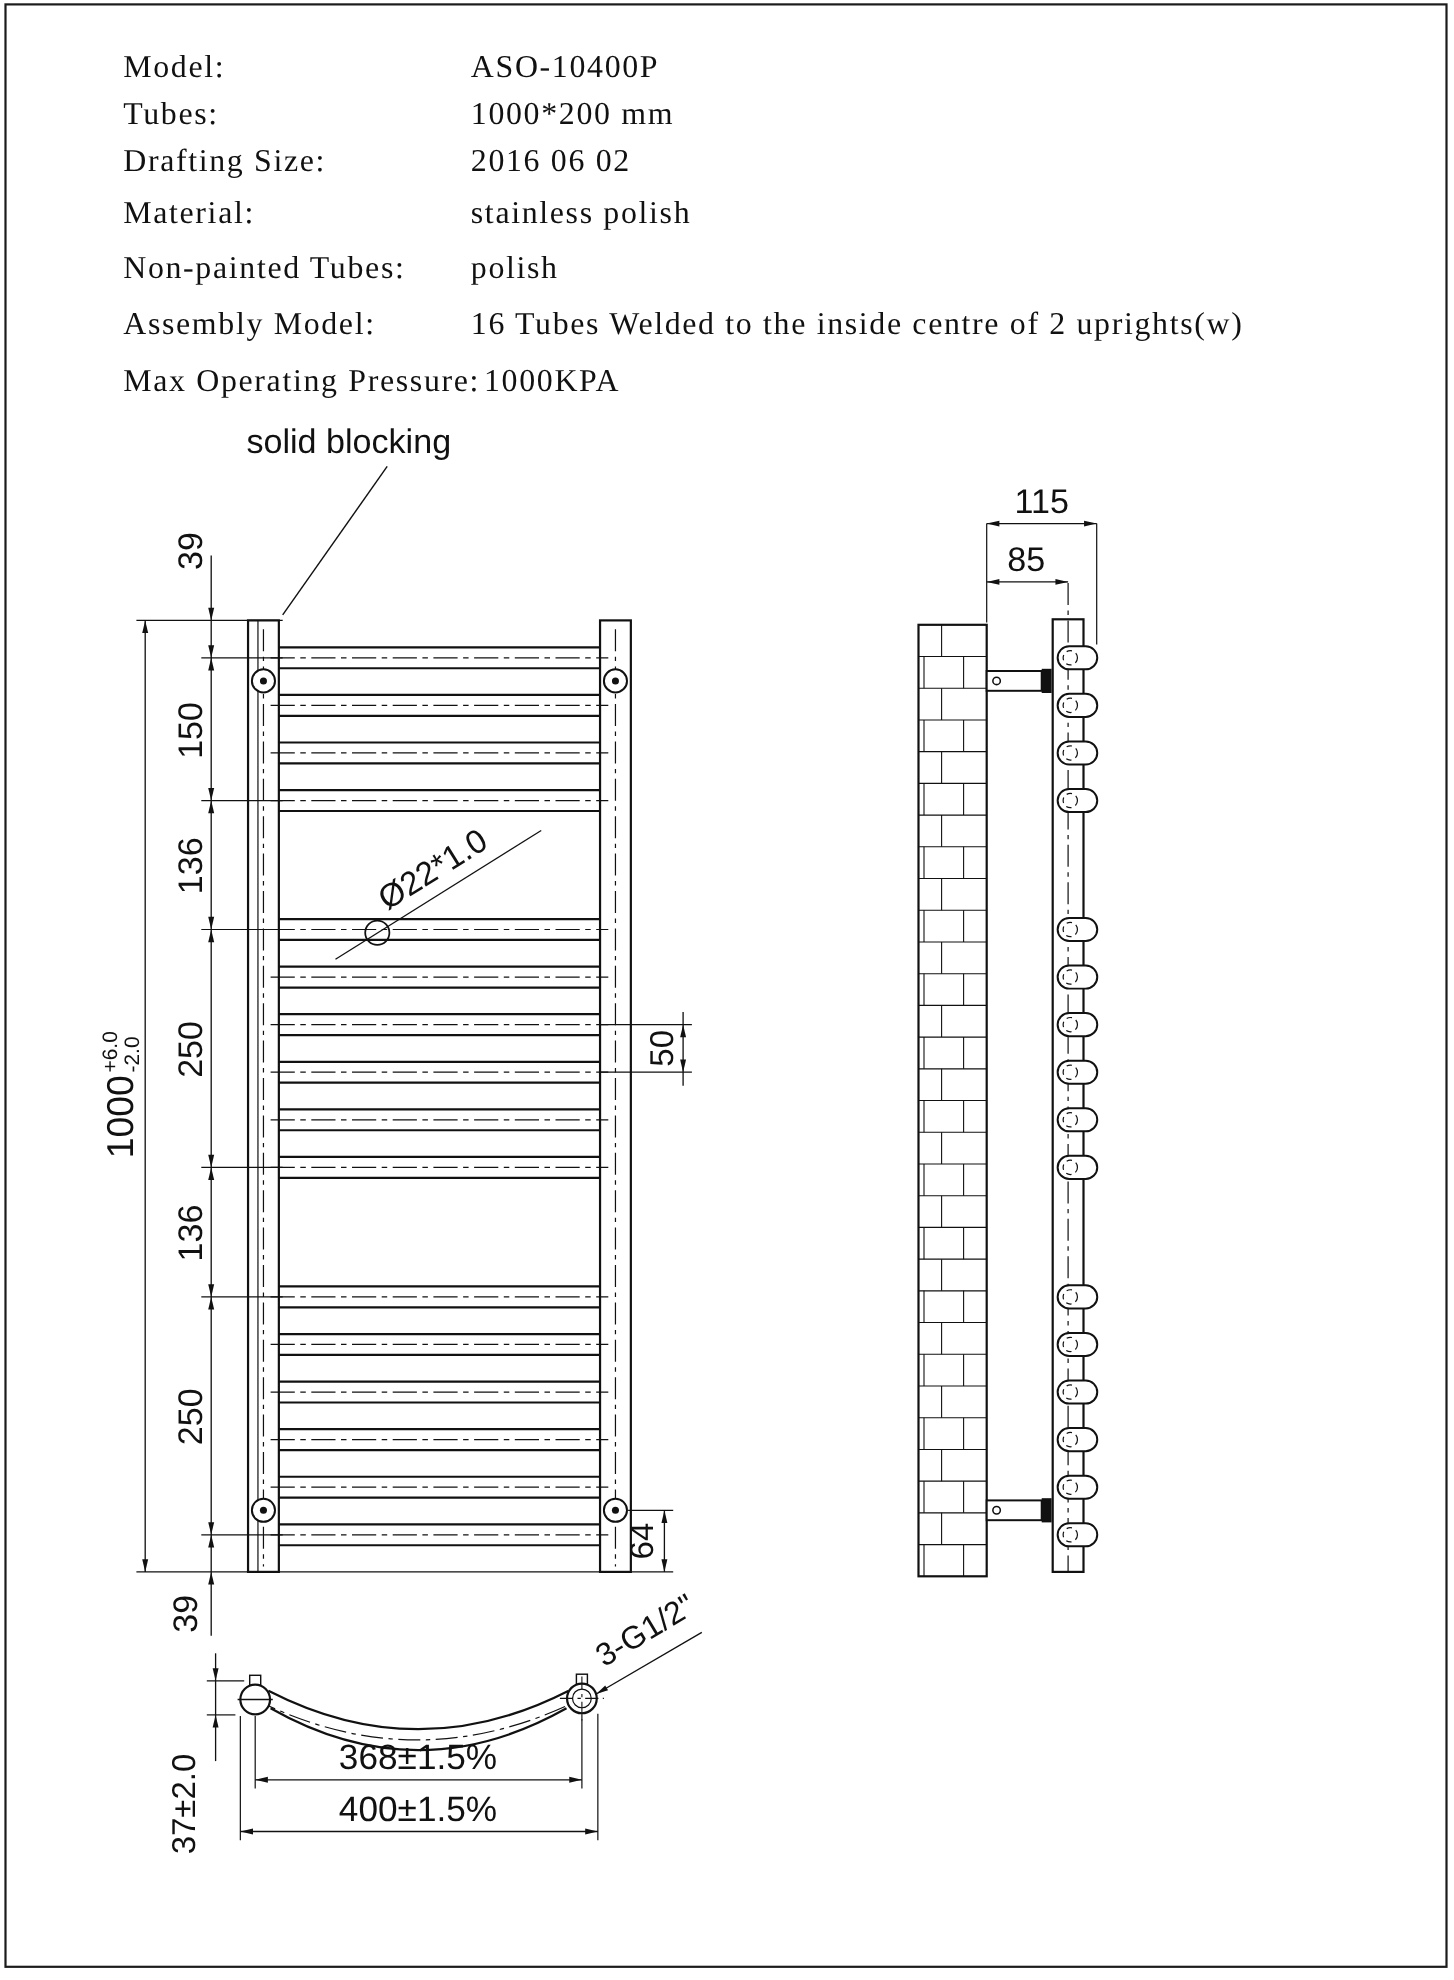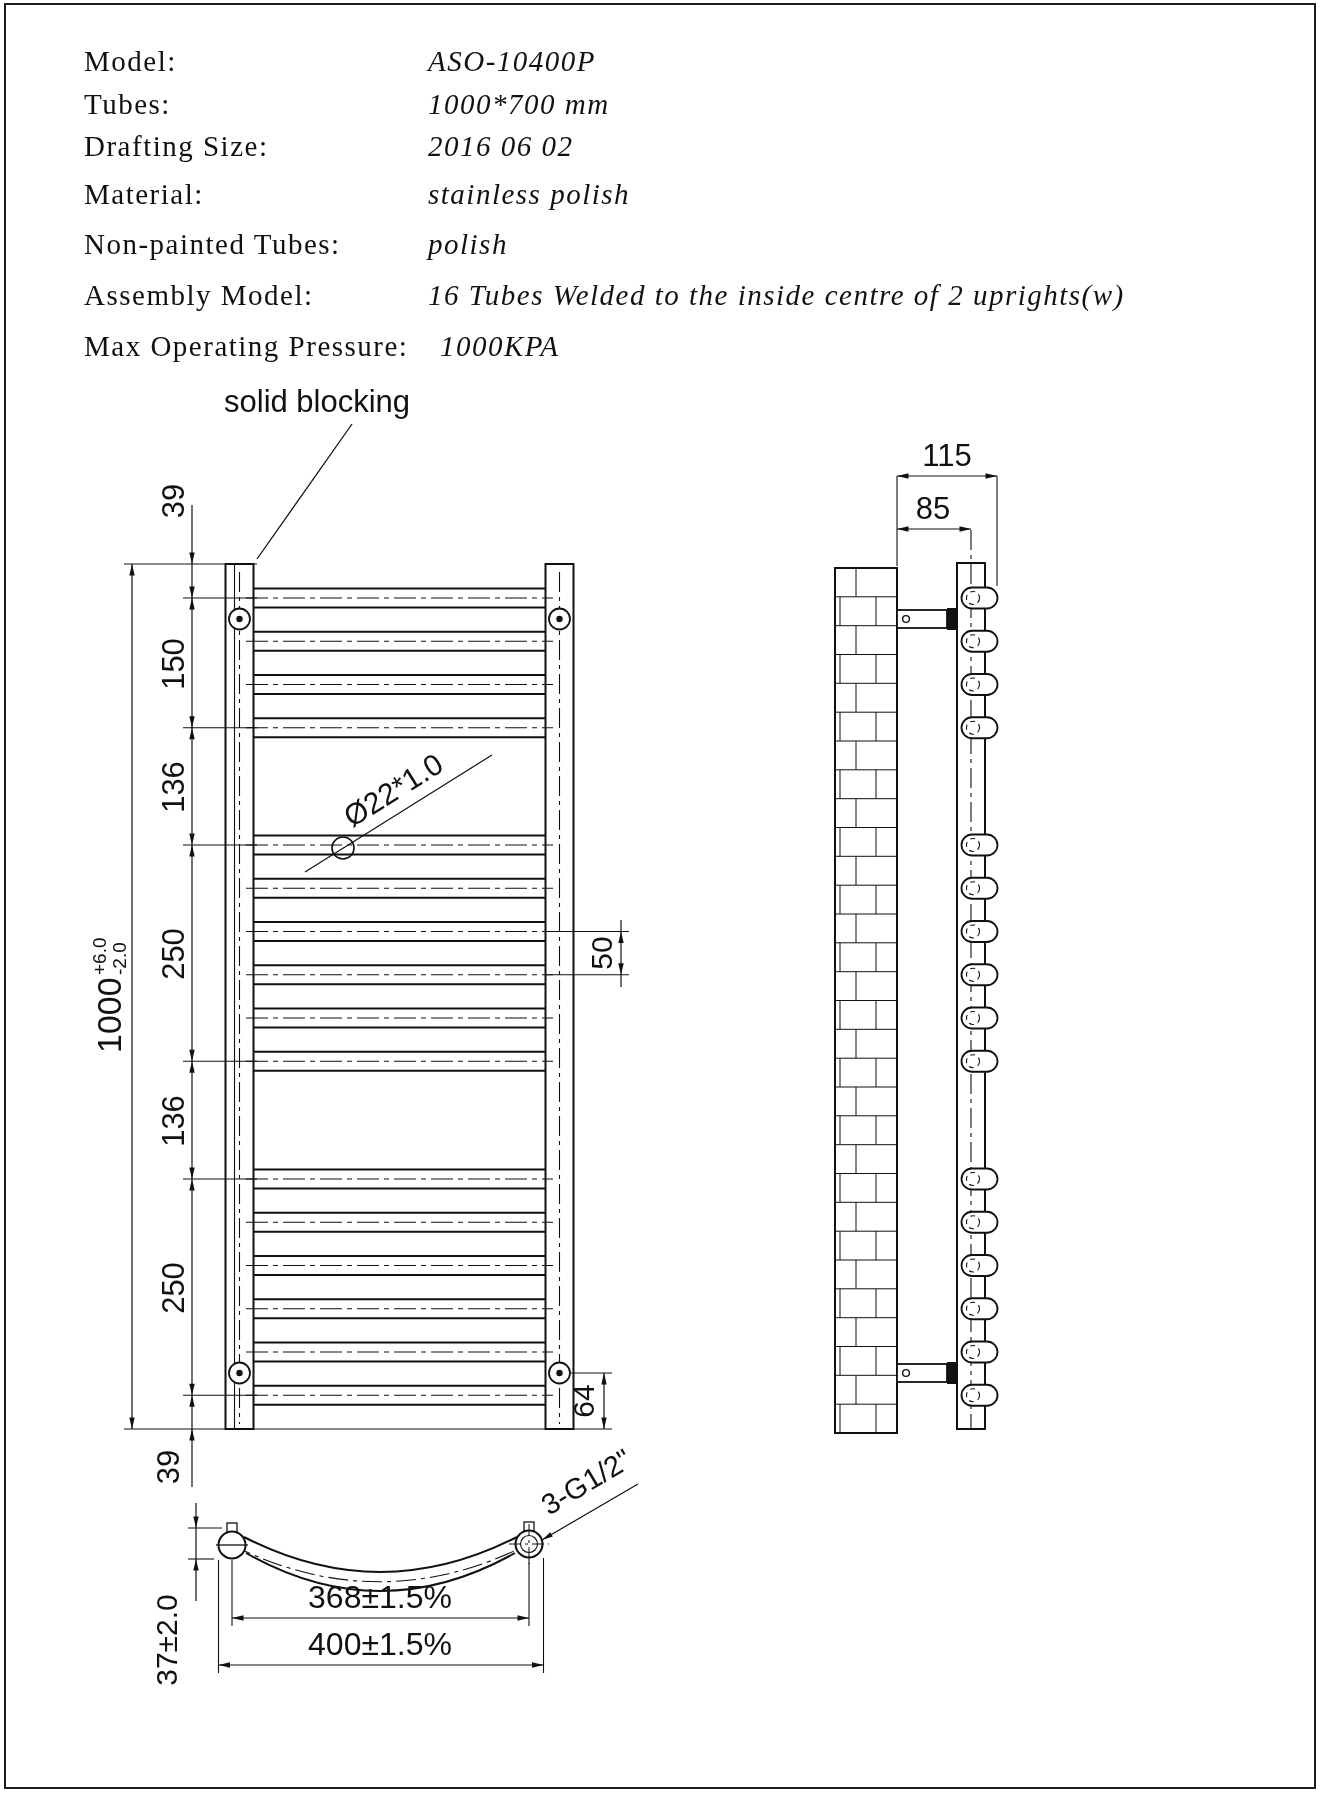--- a/index.html
+++ b/index.html
@@ -1,38 +1,38 @@
 <!DOCTYPE html>
 <html><head>
 <meta charset="utf-8">
 <style>
   html,body{margin:0;padding:0;background:#fff;}
   body{width:1322px;height:1800px;position:relative;font-family:"Liberation Serif",serif;color:#111;}
   .frame{position:absolute;left:4px;top:3px;width:1308px;height:1782px;border:2px solid #1c1c1c;}
   .spec-row{position:absolute;white-space:nowrap;font-size:29px;letter-spacing:1.5px;}
-  .spec-label{position:absolute;left:84px;top:0;}
-  .spec-value{position:absolute;left:428px;top:0;font-style:italic;}
+  .spec-label{position:absolute;left:112px;top:0;}
+  .spec-value{position:absolute;left:428px;top:0;}
   .spec-row.inline .spec-value{left:440px;}
   svg{position:absolute;left:0;top:0;}
   svg text{fill:#111;}
   .dimtxt{font-family:"Liberation Sans",sans-serif;}
 </style>
 </head>
 <body>
 
 <div class="frame"></div>
 
 <div>
   <div class="spec-row" style="top:45px">
     <span class="spec-label">Model:</span>
     <span class="spec-value">ASO-10400P</span>
   </div>
   <div class="spec-row" style="top:88px">
     <span class="spec-label">Tubes:</span>
-    <span class="spec-value">1000*700 mm</span>
+    <span class="spec-value">1000*200 mm</span>
   </div>
   <div class="spec-row" style="top:130px">
     <span class="spec-label">Drafting Size:</span>
     <span class="spec-value">2016 06 02</span>
   </div>
   <div class="spec-row" style="top:178px">
     <span class="spec-label">Material:</span>
     <span class="spec-value">stainless polish</span>
   </div>
   <div class="spec-row" style="top:228px">

